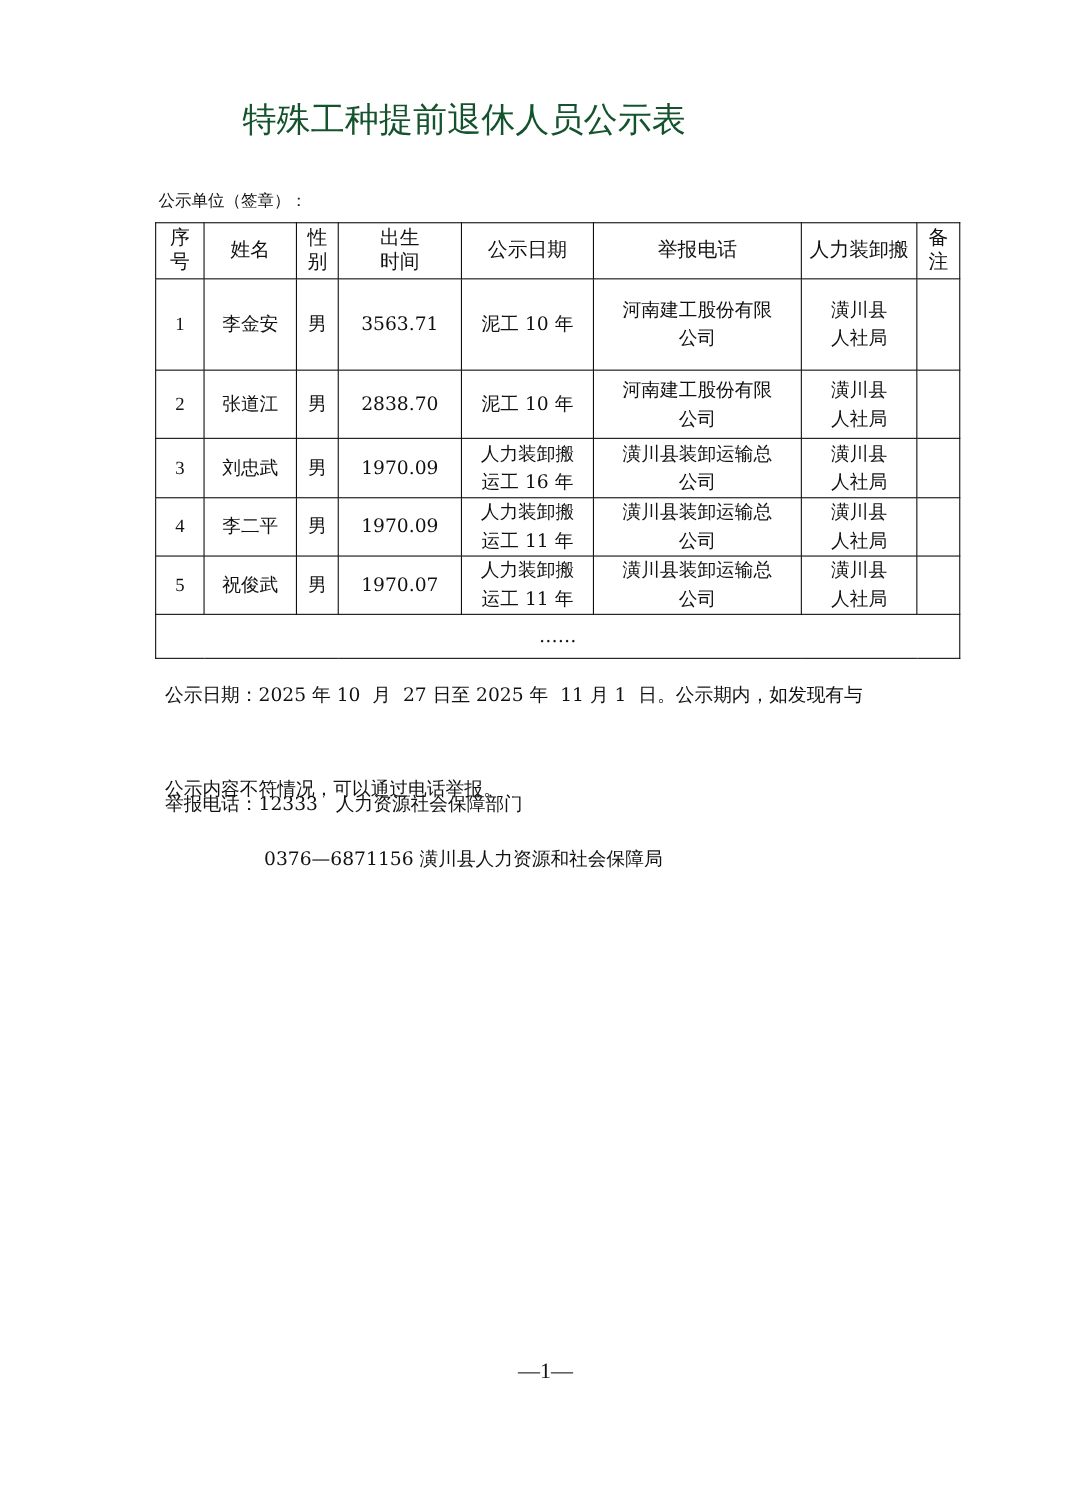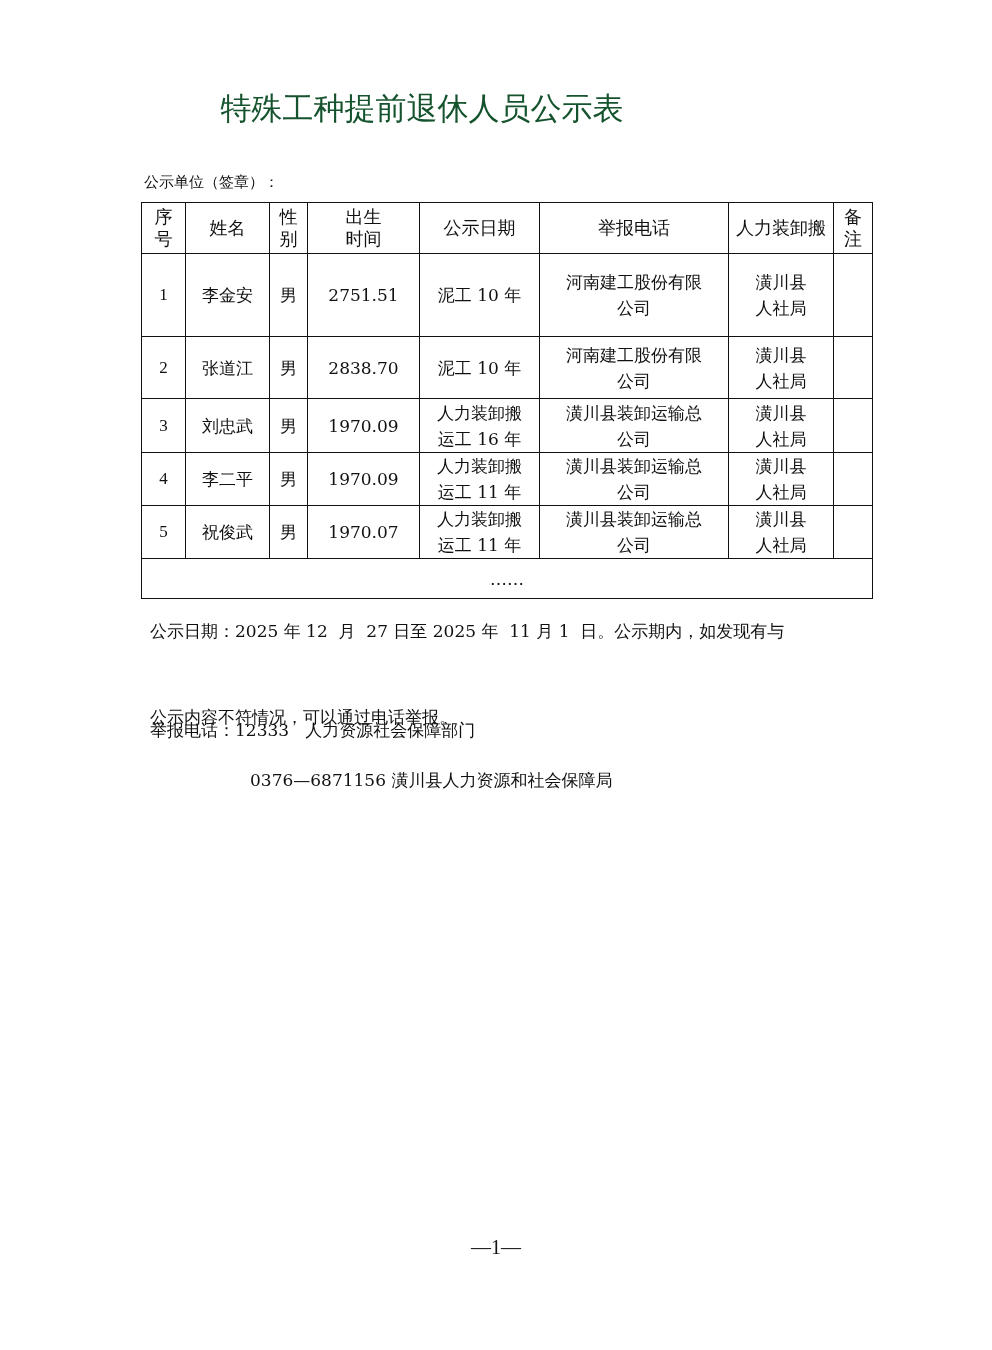--- a/index.html
+++ b/index.html
@@ -52,21 +52,21 @@
     <th>公示日期</th>
     <th>举报电话</th>
     <th>人力装卸搬</th>
     <th><span>备</span><br><span>注</span></th>
   </tr>
 
   <tr class="r1">
     <td class="num">1</td>
     <td>李金安</td>
     <td>男</td>
-    <td>2751.51</td>
+    <td>3563.71</td>
     <td>泥工 10 年</td>
     <td><span>河南建工股份有限</span><br><span>公司</span></td>
     <td><span>潢川县</span><br><span>人社局</span></td>
     <td></td>
   </tr>
 
   <tr class="r2">
     <td class="num">2</td>
     <td>张道江</td>
     <td>男</td>
@@ -109,18 +109,18 @@
     <td><span>潢川县</span><br><span>人社局</span></td>
     <td></td>
   </tr>
 
   <tr class="rmore">
     <td colspan="8">……</td>
   </tr>
 </tbody>
   </table>
 
-<div class="footer-text" style="top:620px">公示日期：2025 年 12  月  27 日至 2025 年  11 月 1  日。公示期内，如发现有与</div>
+<div class="footer-text" style="top:620px">公示日期：2025 年 10  月  27 日至 2025 年  11 月 1  日。公示期内，如发现有与</div>
 <div class="footer-text" style="top:706px">公示内容不符情况，可以通过电话举报。</div>
 <div class="footer-text" style="top:719px">举报电话：12333   人力资源社会保障部门</div>
-<div class="footer-text" style="top:769px; left:250px">0376—6871156 潢川县人力资源和社会保障局</div>
+<div class="footer-text" style="top:769px; left:240px">0376—6871156 潢川县人力资源和社会保障局</div>
 
 <div class="page-num">—1—</div>
 
 </body></html>

